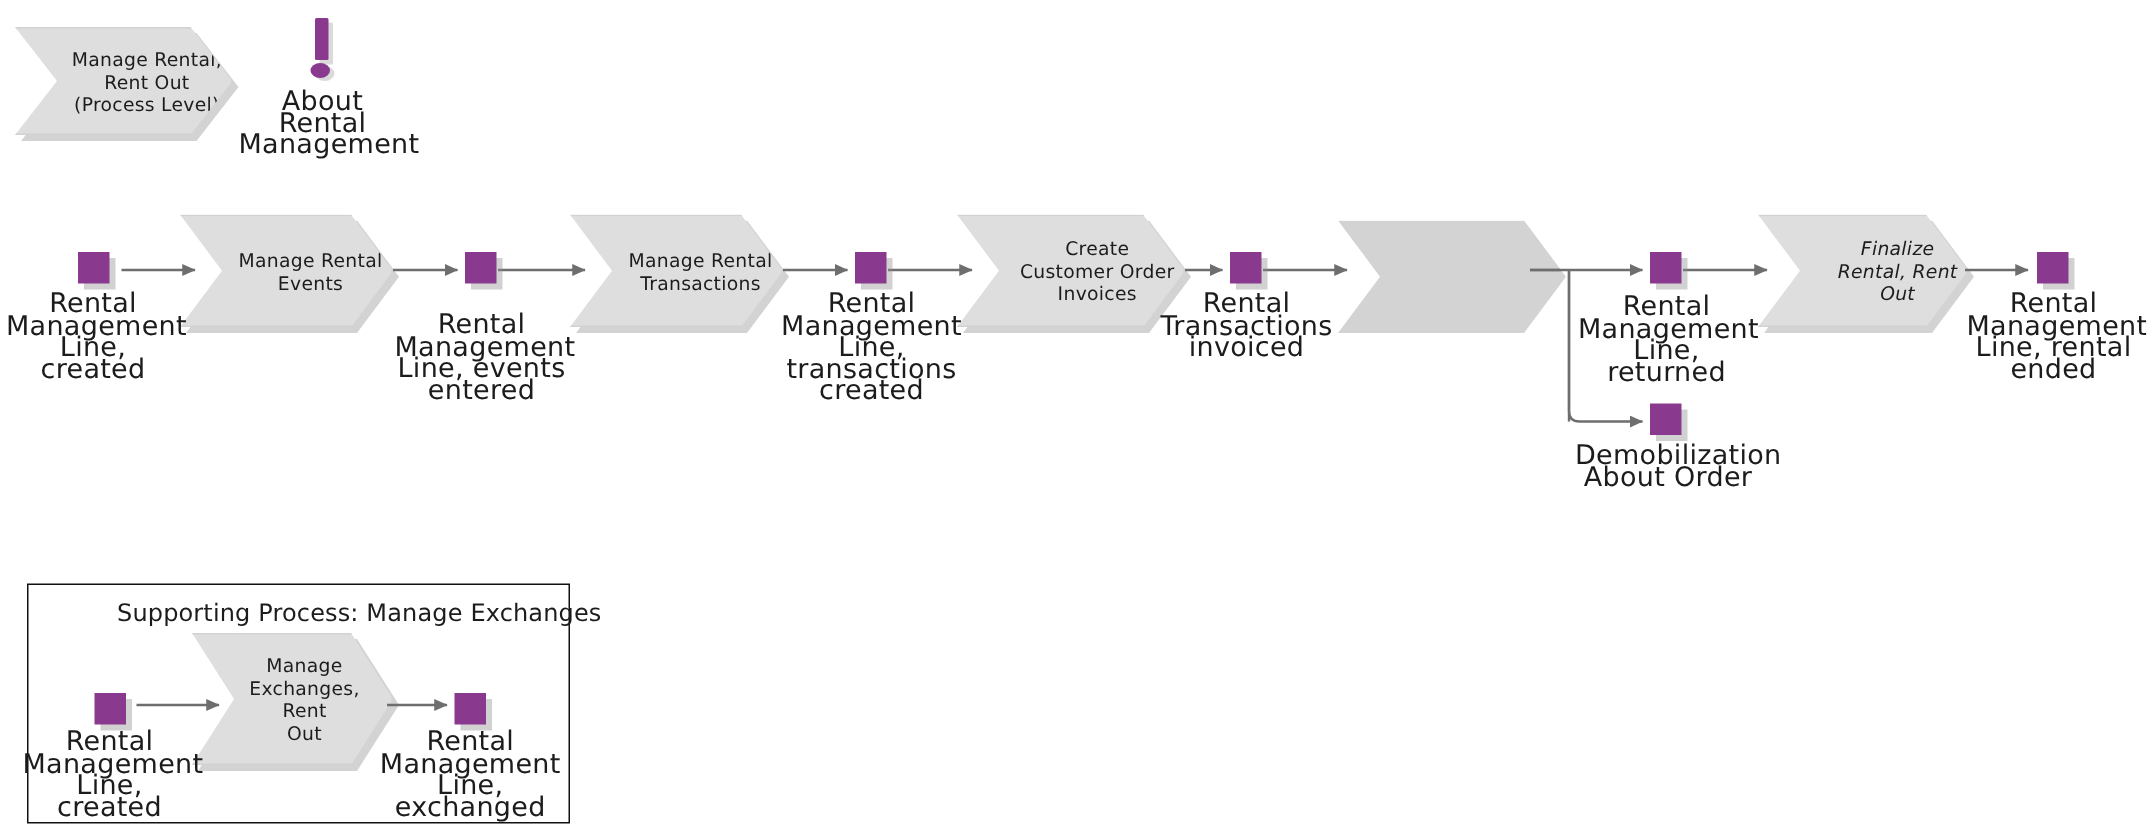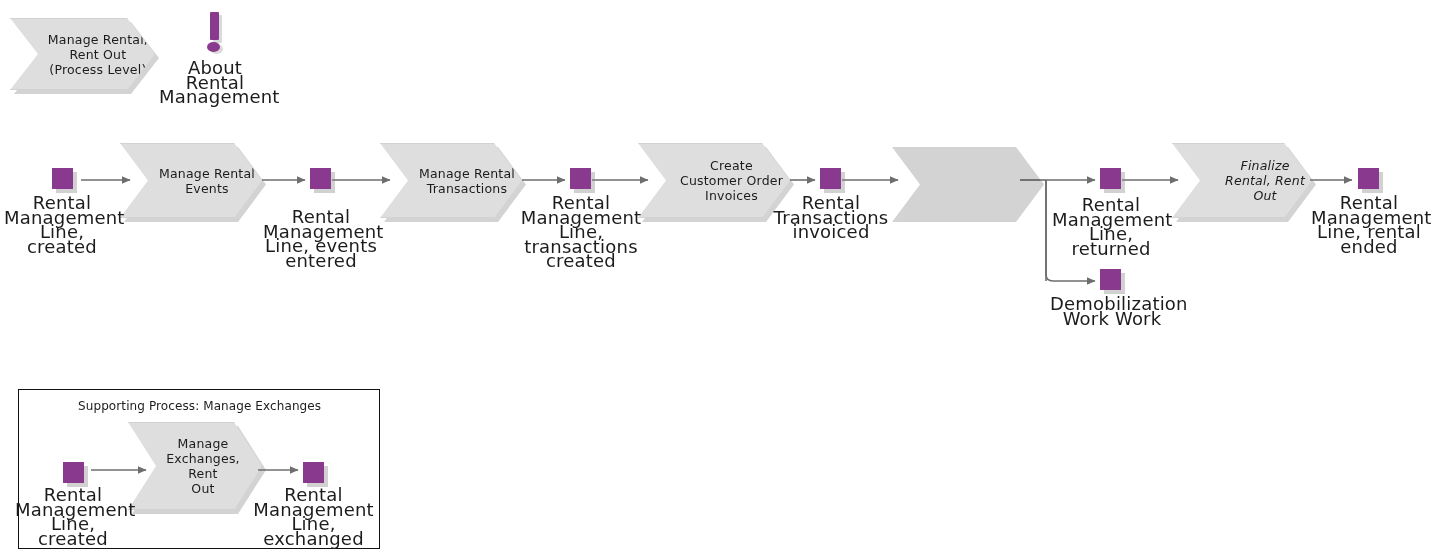--- a/index.html
+++ b/index.html
@@ -104,21 +104,21 @@
 
   
   .frame {
     position: absolute;
     border: 1px solid #111111;
     background: #ffffff;
     box-sizing: border-box;
   }
   .frame-title {
     position: absolute;
-    font-size: 12px;
+    font-size: 16px;
     color: #1c1c1c;
     letter-spacing: 0.1px;
     white-space: nowrap;
   }
 </style>
 </head>
 <body>
 
 <div id="canvas">
 
@@ -224,21 +224,21 @@
 
   <div class="obj-shadow" style="left:1104px; top:172px;"></div>
   <div class="obj" style="left:1100px; top:168px;"></div>
   <div class="lbl" style="left:1052px; top:198px; width:118px;">Rental
 Management
 Line, returned</div>
 
   <div class="obj-shadow" style="left:1104px; top:273px;"></div>
   <div class="obj" style="left:1100px; top:269px;"></div>
   <div class="lbl" style="left:1050px; top:297px; width:124px;">Demobilization
-Work Work</div>
+About Order</div>
 
   <div class="chevron-shadow" style="left:1176px; top:147px; width:140px; height:75px;"></div>
   <div class="chevron" style="left:1172px; top:143px; width:140px; height:75px;font-style:italic;">
     <span class="ctext">Finalize
 Rental, Rent
 Out</span>
   </div>
 
   <div class="obj-shadow" style="left:1362px; top:172px;"></div>
   <div class="obj" style="left:1358px; top:168px;"></div>

